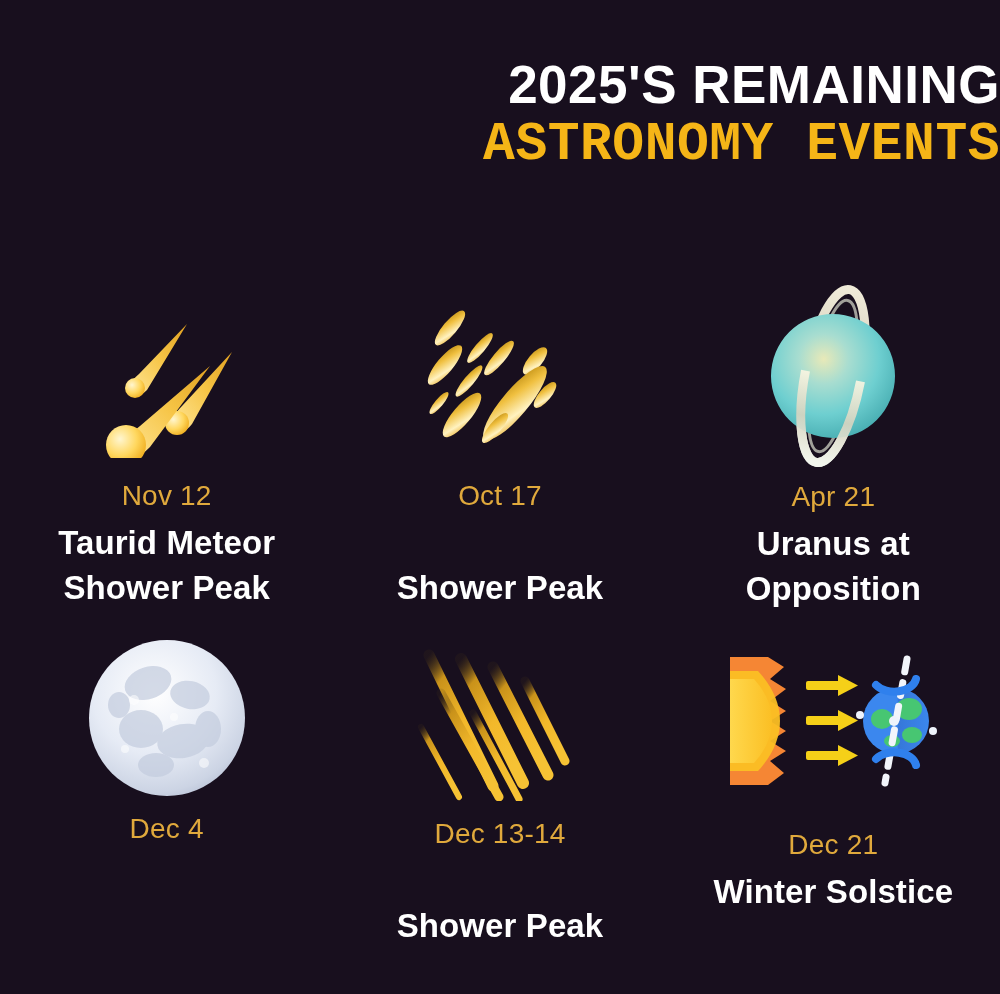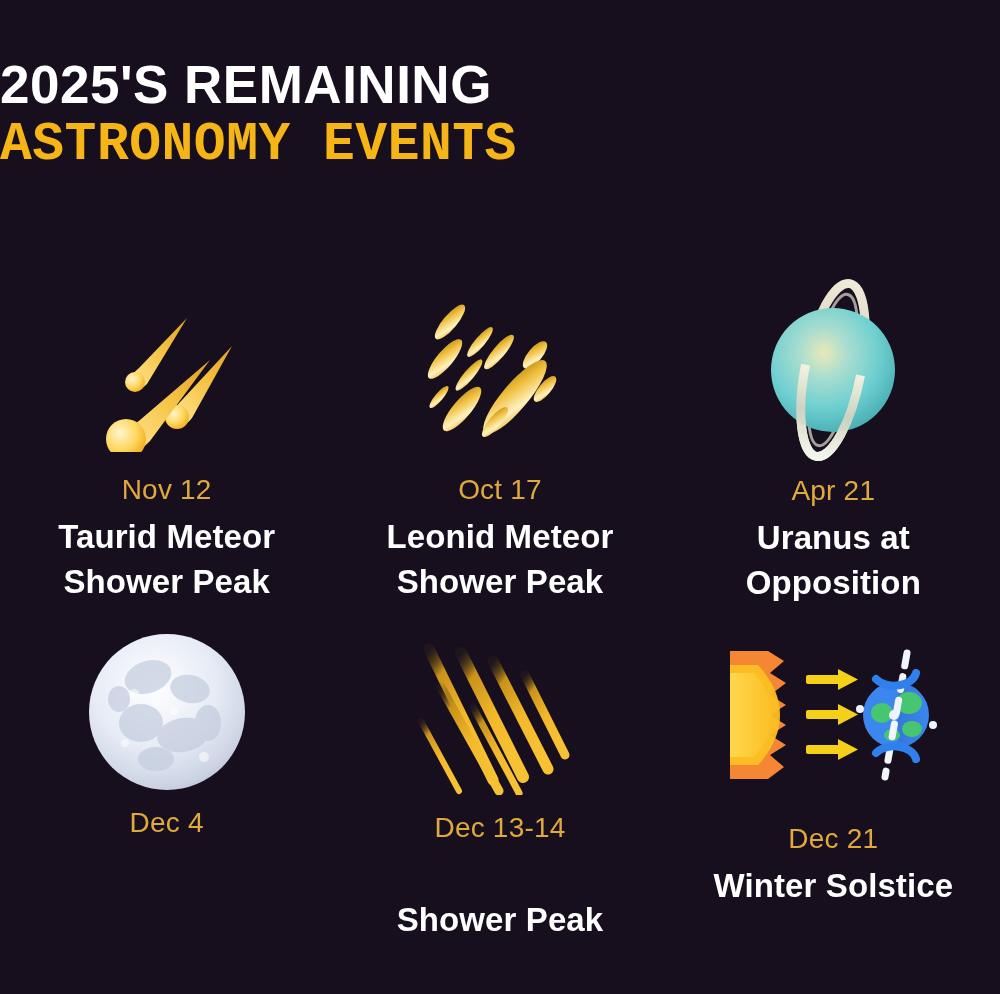--- a/index.html
+++ b/index.html
@@ -10,37 +10,37 @@
     width: 1000px;
     height: 994px;
     background: #180f1e;
     font-family: "Liberation Sans", sans-serif;
     overflow: hidden;
     position: relative;
   }
 
   
   .title-block {
-    text-align: left;
+    text-align: right;
     padding-top: 54px;
   }
   .title-line {
     font-weight: bold;
     letter-spacing: 0.5px;
     line-height: 1.16;
     font-size: 53px;
     text-transform: uppercase;
   }
   .title-line-1 { color: #ffffff; }
   .title-line-2 { color: #f5b517; font-family: Liberation Mono, monospace; }
 
   
   .events-grid {
     position: absolute;
-    top: 284px;
+    top: 290px;
     left: 0;
     width: 1000px;
     display: grid;
     grid-template-columns: repeat(3, 1fr);
     grid-template-rows: 338px 330px;
   }
   .event-cell {
     display: flex;
     flex-direction: column;
     align-items: center;
@@ -141,21 +141,21 @@
           <ellipse cx="98" cy="100" rx="13" ry="47" transform="rotate(40 98 100)"></ellipse>
           <ellipse cx="128" cy="92" rx="6" ry="16" transform="rotate(40 128 92)"></ellipse>
           <ellipse cx="45" cy="112" rx="9" ry="28" transform="rotate(40 45 112)"></ellipse>
           <ellipse cx="78" cy="125" rx="6" ry="19" transform="rotate(40 78 125)"></ellipse>
           <ellipse cx="22" cy="100" rx="4" ry="14" transform="rotate(40 22 100)"></ellipse>
         </g>
       </svg>
     </div>
     <div class="event-date">Oct 17</div>
     <div class="event-name">
-      <span>Leonid Meteor</span><br>
+      <br>
       <span>Shower Peak</span>
     </div>
   </div>
 
   <div class="event-cell cell-uranus">
     <div class="icon-wrap">
       <svg width="180" height="185" viewBox="0 0 180 185">
         <defs>
           <radialGradient id="uranusBody" cx="40%" cy="38%" r="72%">
             <stop offset="0%" stop-color="#e8e9b8"></stop>

